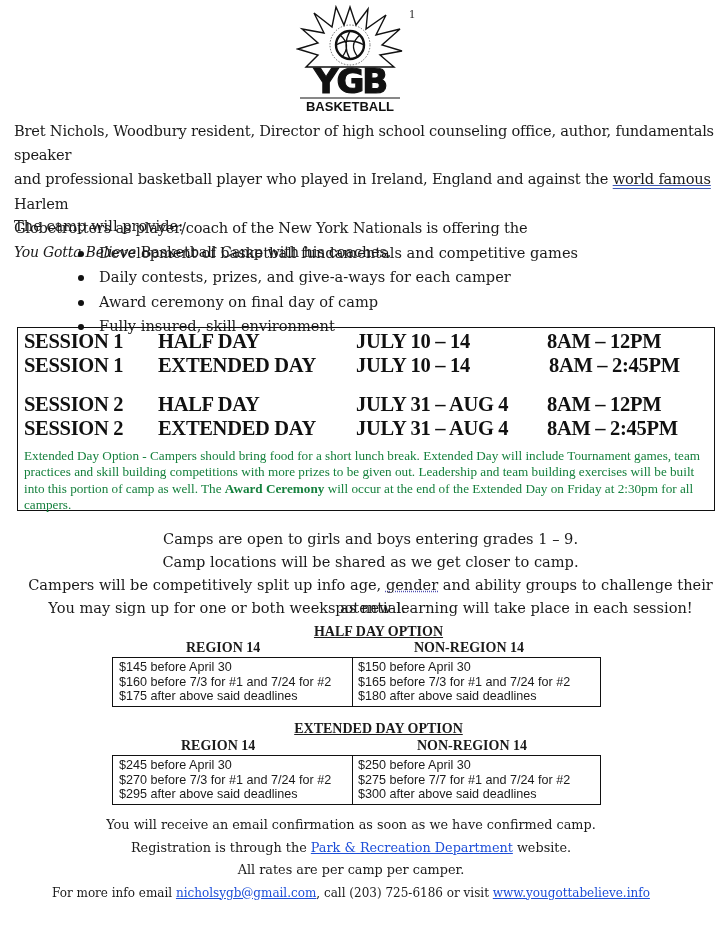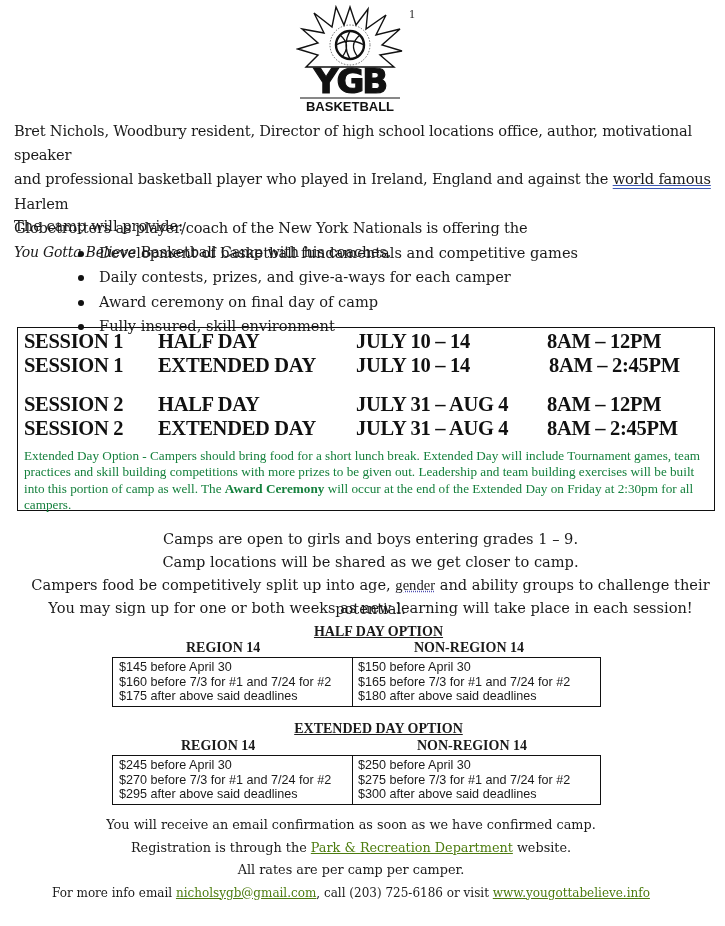--- a/index.html
+++ b/index.html
@@ -1,18 +1,18 @@
 <!DOCTYPE html>
 <html><head>
 <meta charset="utf-8">
 <style>
   html, body { margin: 0; padding: 0; background: #ffffff; }
   body { width: 725px; height: 926px; position: relative; overflow: hidden; color: #1a1a1a; }
   .script { font-family: "DejaVu Serif", serif; font-weight: 300; }
-  a { color: #4d7c0f; text-decoration: underline; }
+  a { color: #1d4ed8; text-decoration: underline; }
 
   #page-num { position: absolute; left: 409px; top: 7px; font-size: 12px; font-family: "Liberation Serif", serif; }
 
   #logo { position: absolute; left: 296px; top: 5px; width: 108px; height: 110px; }
 
   #intro { position: absolute; left: 14px; top: 119px; width: 705px; font-size: 14.6px; line-height: 24.2px; letter-spacing: -0.2px; }
   #intro p { margin: 0; }
   .dbl-underline { text-decoration: underline double #3a57b5; }
   .brand { font-family: "DejaVu Serif", serif; font-style: italic; font-weight: normal; font-size: 14px; }
 
@@ -23,21 +23,21 @@
 
   #schedule-box { position: absolute; left: 17px; top: 327px; width: 698px; height: 184px; border: 1.5px solid #111; box-sizing: border-box; }
   .sess-row { position: absolute; left: 6px; font-family: "Liberation Serif", serif; font-weight: bold; font-size: 20.5px; letter-spacing: -0.3px; color: #111; white-space: nowrap; }
   .sess-row span { position: absolute; top: 0; }
   .c1 { left: 0; } .c2 { left: 134px; } .c3 { left: 332px; }
   .c4a { left: 523px; } .c4b { left: 525px; }
   #ext-note { position: absolute; left: 6px; top: 120px; width: 684px; font-family: "Liberation Serif", serif; font-size: 13.2px; line-height: 16.3px; color: #15803d; }
 
   .center-lines { position: absolute; left: 0; width: 725px; text-align: center; font-size: 14.6px; padding-left: 8px; }
   .center-lines div { height: 23px; line-height: 23px; }
-  .dotted { text-decoration: underline dotted #5050b0; font-family: Liberation Serif, serif; }
+  .dotted { text-decoration: underline dotted #5050b0; }
 
   .price-title { position: absolute; left: 16px; width: 725px; text-align: center; font-family: "Liberation Serif", serif; font-weight: bold; font-size: 14px; text-decoration: underline; }
   .region-head { position: absolute; font-family: "Liberation Serif", serif; font-weight: bold; font-size: 14px; }
   .price-table { position: absolute; left: 112px; width: 489px; height: 50px; border: 1.3px solid #111; box-sizing: border-box; display: flex; }
   .price-col { flex: 0 0 auto; font-family: "Liberation Sans", sans-serif; font-size: 12.6px; line-height: 14.6px; padding: 2px 0 0 6px; box-sizing: border-box; }
   .price-col.left { width: 240px; border-right: 1.3px solid #111; }
   .price-col.right { width: 247px; padding-left: 5px; }
 
   #footer { position: absolute; left: 0; top: 814px; width: 702px; text-align: center; font-size: 12.8px; }
   #footer div { height: 22.5px; line-height: 22.5px; }
@@ -54,21 +54,21 @@
     <circle cx="54" cy="40" r="14" fill="#fff" stroke="#111" stroke-width="2.4"></circle>
     <path d="M40,40 Q54,32 68,40 M54,26 Q46,40 54,54 M44,30 Q56,40 46,52 M64,30 Q52,40 62,52" fill="none" stroke="#111" stroke-width="1.3"></path>
     <circle cx="54" cy="40" r="20" fill="none" stroke="#111" stroke-width="0.6" stroke-dasharray="1.5 1.5"></circle>
     <text x="54" y="88" text-anchor="middle" font-family="DejaVu Sans, sans-serif" font-weight="bold" font-size="34" fill="#111" stroke="#111" stroke-width="1.2" letter-spacing="-2">YGB</text>
     <line x1="4" y1="93" x2="104" y2="93" stroke="#111" stroke-width="1"></line>
     <text x="54" y="106" text-anchor="middle" font-family="Liberation Sans, sans-serif" font-weight="bold" font-size="13" fill="#111">BASKETBALL</text>
   </svg>
 </div>
 
 <div id="intro" class="script">
-  <p>Bret Nichols, Woodbury resident, Director of high school locations office, author, motivational speaker</p>
+  <p>Bret Nichols, Woodbury resident, Director of high school counseling office, author, fundamentals speaker</p>
   <p><span>and professional basketball player who played in Ireland, England and against the </span><span class="dbl-underline">world famous</span><span> Harlem</span></p>
   <p>Globetrotters as player/coach of the New York Nationals is offering the</p>
   <p><span class="brand">You Gotta Believe</span><span> Basketball Camp with his coaches.</span></p>
 </div>
 
 <div id="provide-label" class="script">The camp will provide:</div>
 <ul id="bullets" class="script">
   <li><span class="dot"></span><span>Development of basketball fundamentals and competitive games</span></li>
   <li><span class="dot"></span><span>Daily contests, prizes, and give-a-ways for each camper</span></li>
   <li><span class="dot"></span><span>Award ceremony on final day of camp</span></li>
@@ -99,21 +99,21 @@
     <span class="c2">EXTENDED DAY</span>
     <span class="c3">JULY 31 – AUG 4</span>
     <span class="c4a">8AM – 2:45PM</span>
   </div>
   <div id="ext-note"><span>Extended Day Option - Campers should bring food for a short lunch break. Extended Day will include Tournament games, team practices and skill building competitions with more prizes to be given out. Leadership and team building exercises will be built into this portion of camp as well. The </span><b>Award Ceremony</b><span> will occur at the end of the Extended Day on Friday at 2:30pm for all campers.</span></div>
 </div>
 
 <div class="center-lines script" style="top:527px;">
   <div>Camps are open to girls and boys entering grades 1 – 9.</div>
   <div>Camp locations will be shared as we get closer to camp.</div>
-  <div><span>Campers food be competitively split up into age, </span><span class="dotted">gender</span><span> and ability groups to challenge their potential.</span></div>
+  <div><span>Campers will be competitively split up info age, </span><span class="dotted">gender</span><span> and ability groups to challenge their potential.</span></div>
   <div>You may sign up for one or both weeks as new learning will take place in each session!</div>
 </div>
 
 <div class="price-title" style="top:624px;">HALF DAY OPTION</div>
 <div class="region-head" style="left:186px; top:640px;">REGION 14</div>
 <div class="region-head" style="left:414px; top:640px;">NON-REGION 14</div>
 <div class="price-table" style="top:657px;">
   <div class="price-col left">
     <div>$145 before April 30</div>
     <div>$160 before 7/3 for #1 and 7/24 for #2</div>
@@ -130,21 +130,21 @@
 <div class="region-head" style="left:181px; top:738px;">REGION 14</div>
 <div class="region-head" style="left:417px; top:738px;">NON-REGION 14</div>
 <div class="price-table" style="top:755px;">
   <div class="price-col left">
     <div>$245 before April 30</div>
     <div>$270 before 7/3 for #1 and 7/24 for #2</div>
     <div>$295 after above said deadlines</div>
   </div>
   <div class="price-col right">
     <div>$250 before April 30</div>
-    <div>$275 before 7/3 for #1 and 7/24 for #2</div>
+    <div>$275 before 7/7 for #1 and 7/24 for #2</div>
     <div>$300 after above said deadlines</div>
   </div>
 </div>
 
 <div id="footer" class="script">
   <div>You will receive an email confirmation as soon as we have confirmed camp.</div>
   <div><span>Registration is through the </span><a href="#">Park &amp; Recreation Department</a><span> website.</span></div>
   <div>All rates are per camp per camper.</div>
   <div class="small"><span>For more info email </span><a href="#">nicholsygb@gmail.com</a><span>, call (203) 725-6186 or visit </span><a href="#">www.yougottabelieve.info</a></div>
 </div>

